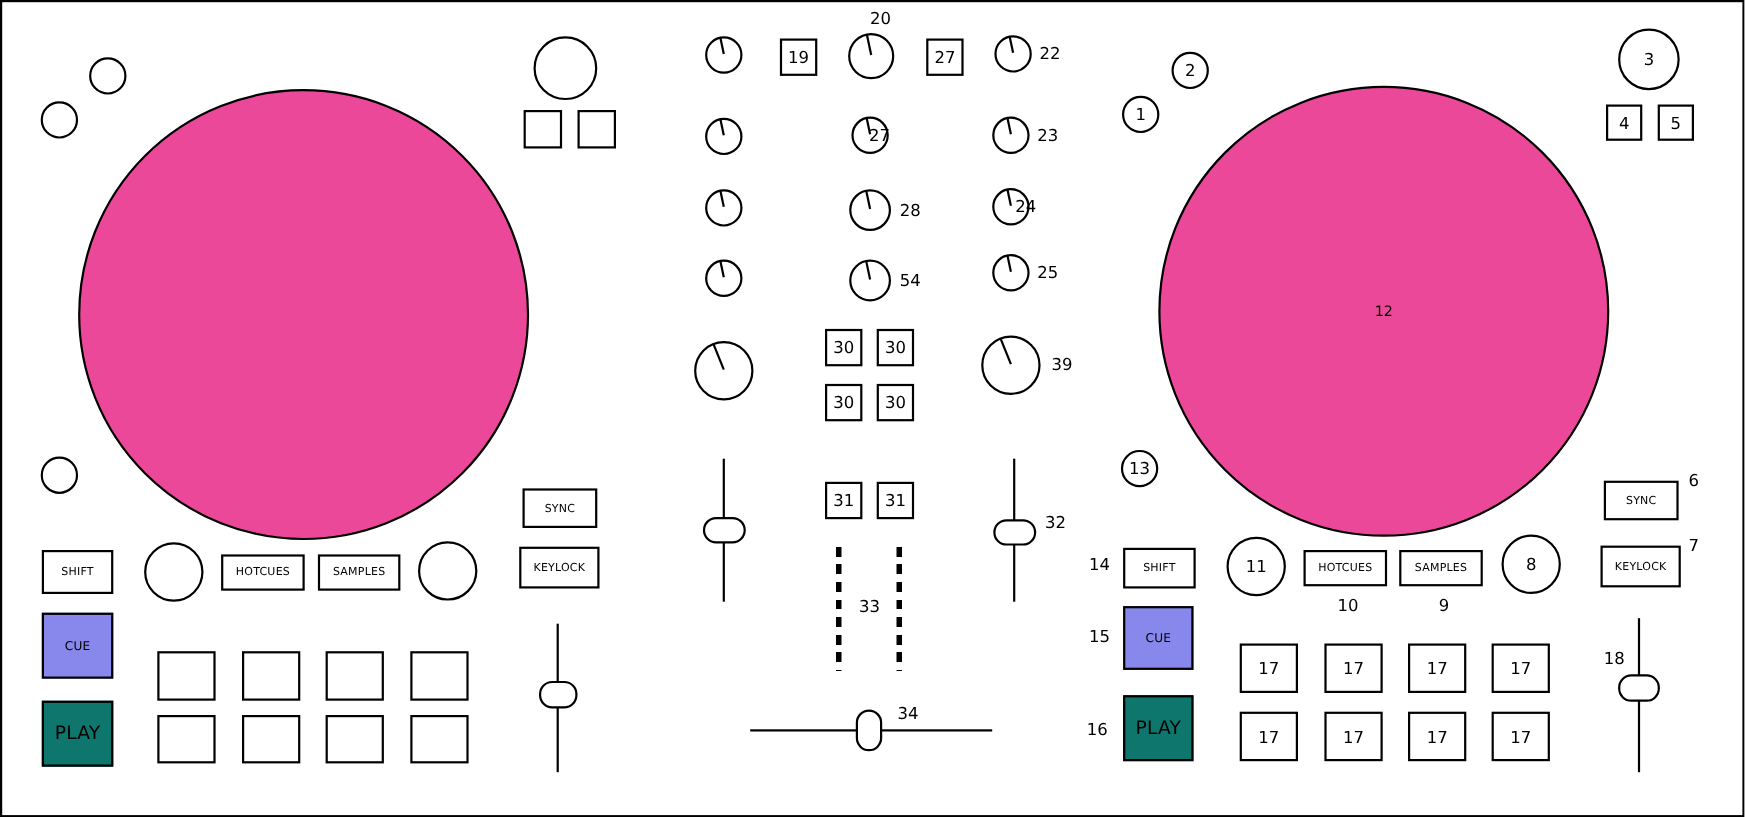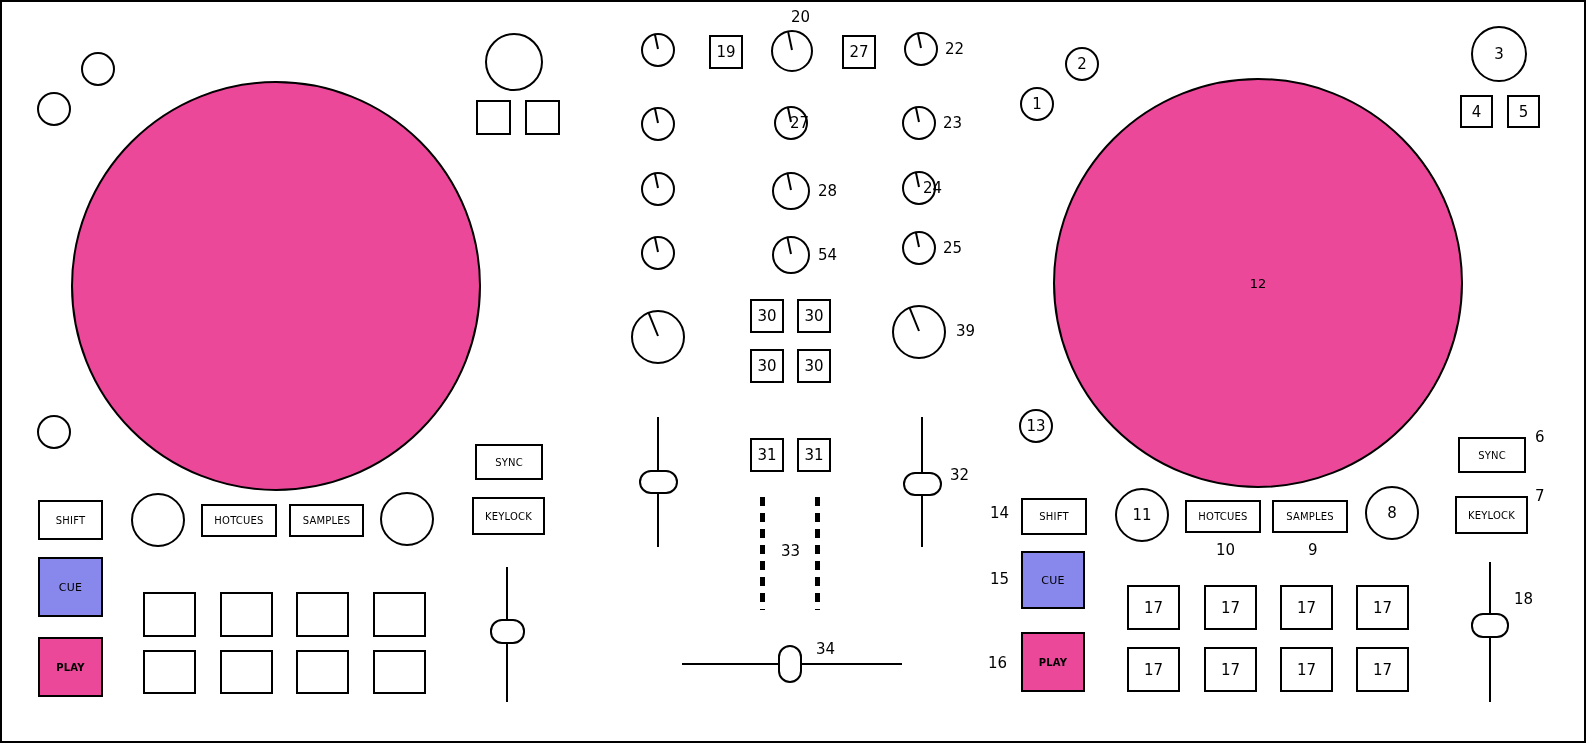--- a/index.html
+++ b/index.html
@@ -31,21 +31,21 @@
   .sq {
     position:absolute; border:2px solid #000; background:#fff;
     display:flex; align-items:center; justify-content:center; font-size:15px;
   }
   .btn {
     position:absolute; border:2px solid #000; background:#fff;
     display:flex; align-items:center; justify-content:center;
     font-size:10px; letter-spacing:0.2px;
   }
   .btn.cue  { background:#8787ec; font-size:11px; }
-  .btn.play { background:#ec4899; font-size:10px;font-weight:bold; }
+  .btn.play { background:#0f766e; font-size:17px; }
   .pad {
     position:absolute; border:2px solid #000; background:#fff;
     display:flex; align-items:center; justify-content:center; font-size:15px;
   }
   .lbl { position:absolute; font-size:15px; white-space:nowrap; }
   .track-v { position:absolute; width:2px; background:#000; }
   .track-h { position:absolute; height:2px; background:#000; }
   .handle {
     position:absolute; border:2px solid #000; border-radius:12px; background:#fff;
   }
@@ -180,16 +180,16 @@
   <div class="pad" style="left:1202px;top:645px;width:53px;height:45px">17</div>
   <div class="pad" style="left:1278px;top:645px;width:53px;height:45px">17</div>
   <div class="pad" style="left:1354px;top:645px;width:53px;height:45px">17</div>
 
   <div class="btn" style="left:1456px;top:435px;width:68px;height:36px">SYNC</div>
   <div class="lbl" style="left:1533px;top:426px">6</div>
   <div class="btn" style="left:1453px;top:494px;width:73px;height:38px">KEYLOCK</div>
   <div class="lbl" style="left:1533px;top:485px">7</div>
 
   <div class="track-v" style="left:1487px;top:560px;height:140px"></div>
-  <div class="lbl" style="left:1512px;top:588px">18</div>
+  <div class="lbl" style="left:1456px;top:588px">18</div>
   <div class="handle" style="left:1469px;top:611px;width:38px;height:25px"></div>
 
 </div>
 
 </body></html>

